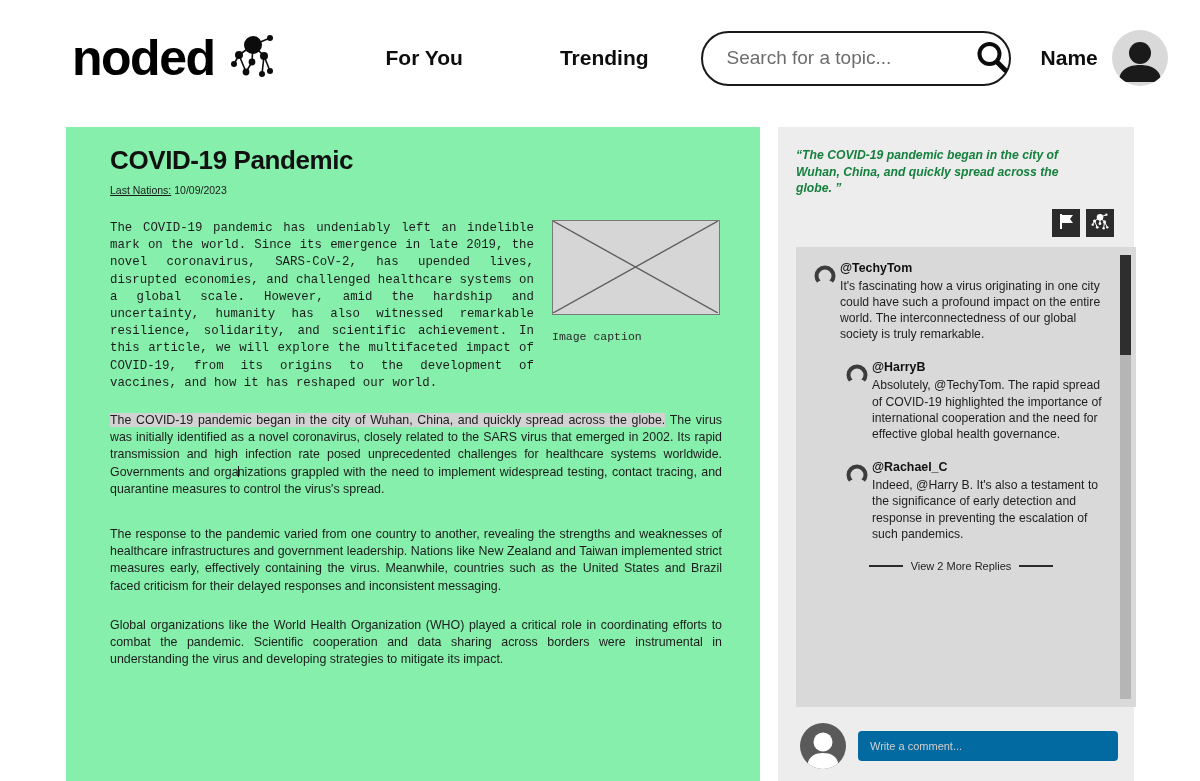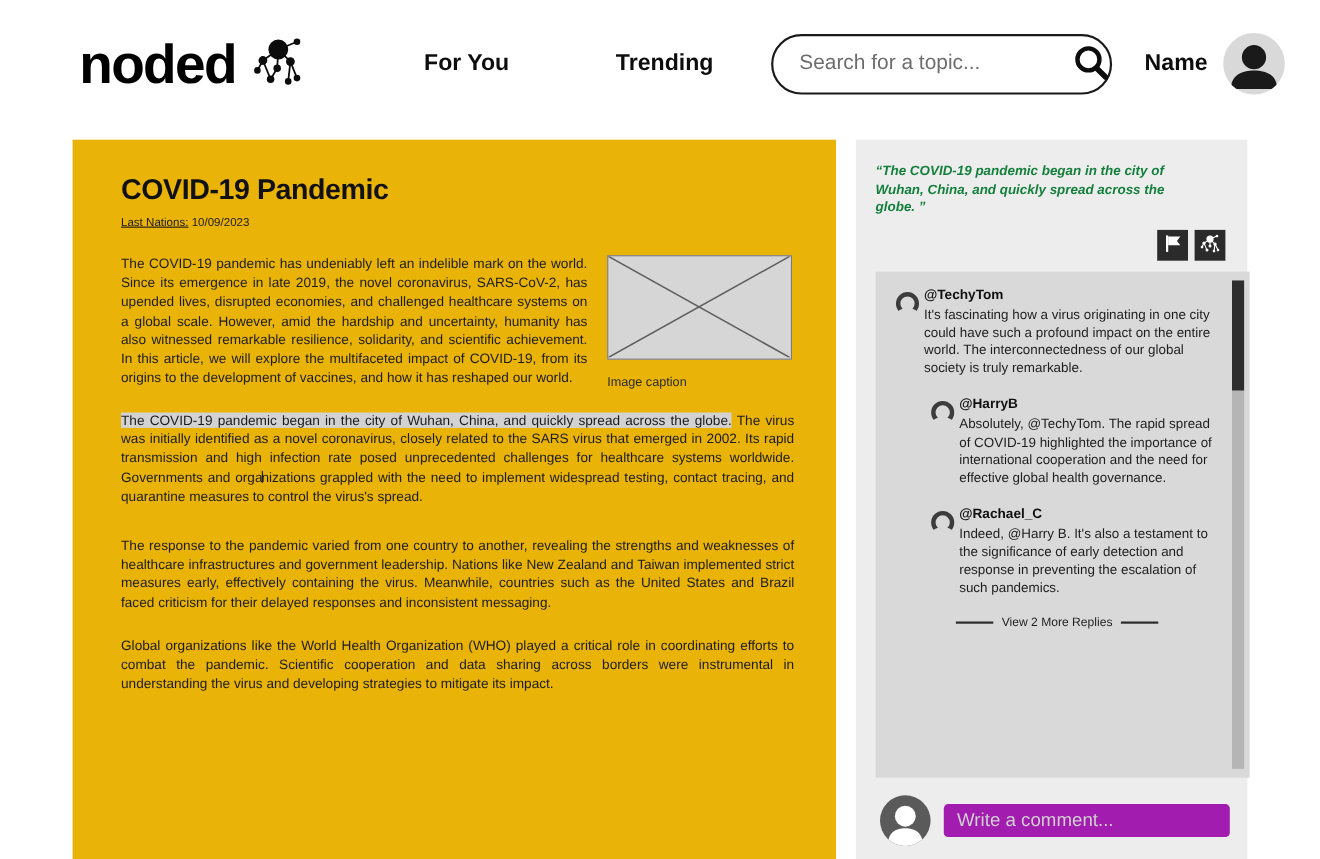--- a/index.html
+++ b/index.html
@@ -70,34 +70,34 @@
     background: #d9d9d9;
     display: flex; align-items: flex-end; justify-content: center;
     overflow: hidden;
   }
 
   
   .article-panel {
     position: absolute;
     left: 66px; top: 127px;
     width: 694px; height: 654px;
-    background: #eab308;
-    padding: 30px 38px 0 44px;
+    background: #86efac;
+    padding: 18px 38px 0 44px;
   }
   .article-title {
     font-size: 26px; font-weight: 800; color: #111;
     letter-spacing: -0.4px;
     margin: 0 0 8px 0;
   }
   .article-meta {
     font-size: 10.5px; color: #1a1a1a; margin: 0 0 24px 0;
   }
   .article-meta .u { text-decoration: underline; }
 
-  .intro-row { display: flex; align-items: flex-start; gap: 18px; }
+  .intro-row { display: flex; align-items: flex-start; gap: 18px; font-family: Liberation Mono, monospace; }
   .intro-text {
     flex: 1;
     font-size: 12.4px; line-height: 17.2px;
     color: #1c1c1c; text-align: justify;
     margin: 0;
   }
   .figure { width: 170px; flex: none; }
   .figure-box {
     width: 168px; height: 95px;
     background: #d6d6d6;
@@ -187,25 +187,25 @@
     display: flex; align-items: center; gap: 12px;
     margin-top: 16px; padding-left: 4px;
   }
   .compose-avatar {
     flex: none; width: 46px; height: 46px; border-radius: 50%;
     background: #5a5a5a; overflow: hidden;
     display: flex; align-items: flex-end; justify-content: center;
   }
   .compose-input {
     flex: 1; height: 30px;
-    background: #a21caf; border: none; outline: none;
+    background: #0369a1; border: none; outline: none;
     border-radius: 4px;
     padding: 0 12px;
     font-family: "Liberation Sans", sans-serif;
-    font-size: 17px; color: #e8e8e8;
+    font-size: 11px; color: #e8e8e8;
   }
   .compose-input::placeholder { color: #cfcfcf; }
 </style>
 </head>
 <body>
 
 <div id="page">
 
   <div class="header">
 

